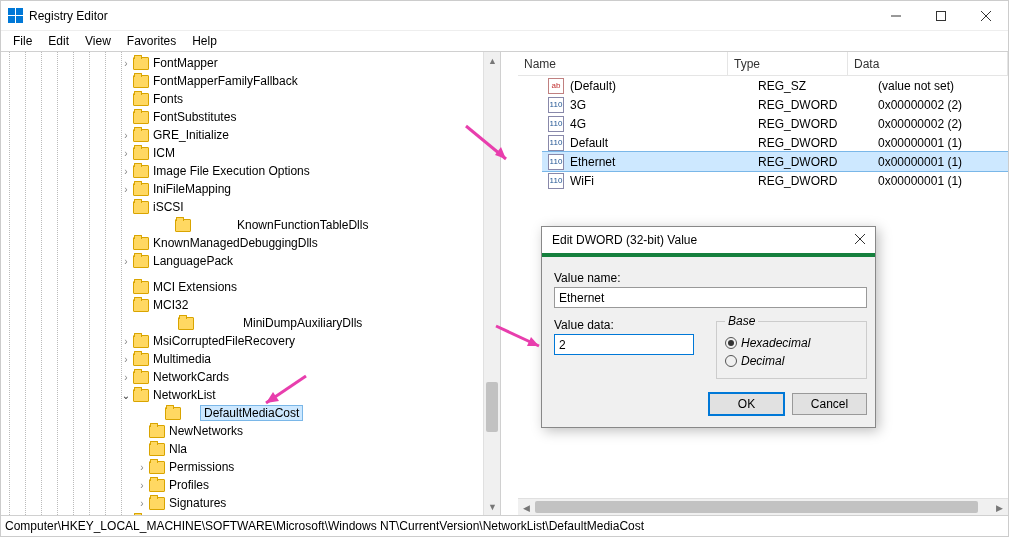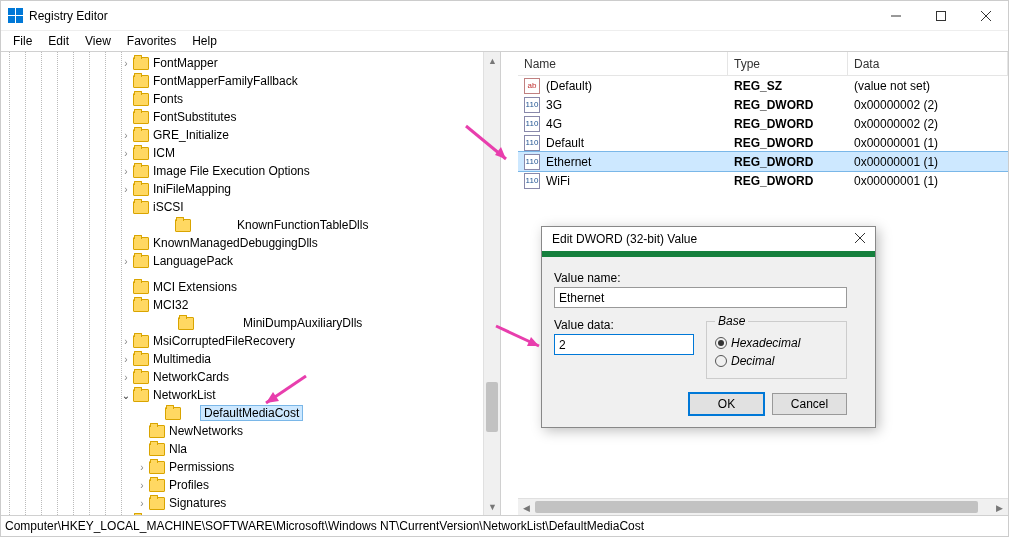--- a/index.html
+++ b/index.html
@@ -26,38 +26,38 @@
   .sel { background:#cde8ff; outline:1px solid #7ab7e8; }
   .scrollv{position:absolute;right:0;top:0;bottom:0;width:17px;background:#f0f0f0;border-left:1px solid #e0e0e0;}
   .thumbv{position:absolute;left:2px;right:2px;background:#c2c2c2;border-radius:2px;}
   .scrollh{height:17px;background:#f0f0f0;border-top:1px solid #e0e0e0;position:relative;}
   .thumbh{position:absolute;top:2px;bottom:2px;background:#c2c2c2;border-radius:2px;}
   .sarrow{position:absolute;color:#777;font-size:9px;width:17px;height:17px;display:flex;align-items:center;justify-content:center;}
   
   .lhead{ display:flex; height:24px; border-bottom:1px solid #e5e5e5; align-items:center; }
   .lhead div{ padding:0 6px; border-right:1px solid #e5e5e5; height:100%; display:flex; align-items:center; color:#333;}
   .col-name{flex:0 0 210px;} .col-type{flex:0 0 120px;} .col-data{flex:1;}
-  .rows{flex:1; position:relative; overflow:hidden;}
+  .rows{flex:1; position:relative; overflow:hidden;margin-left:24px;}
   .row{display:flex;height:19px;align-items:center;}
   .row.sel{background:#cde8ff;}
   .vicon{width:16px;height:16px;margin-left:6px;margin-right:4px;border:1px solid #88a; font-size:8px; display:flex;align-items:center;justify-content:center;color:#225593;background:#fff;}
   .vicon.sz{color:#c03030;border-color:#c08080;}
   .vtxt{flex:0 0 184px;padding:0 2px;white-space:nowrap;overflow:hidden;}
-  .row .t{flex:0 0 120px;padding:0 6px;font-weight:bold;} .row .d{flex:1;padding:0 6px;}
+  .row .t{flex:0 0 120px;padding:0 6px;} .row .d{flex:1;padding:0 6px;}
   
   .dialog{position:absolute;left:540px;top:225px;width:335px;background:#f0f0f0;border:1px solid #888;box-shadow:3px 3px 12px rgba(0,0,0,0.25);}
-  .dtitle{height:30px;background:#fff;display:flex;align-items:center;padding:4px 10px;border-bottom:6px solid #15803d;}
+  .dtitle{height:30px;background:#fff;display:flex;align-items:center;padding:4px 10px;border-bottom:4px solid #15803d;}
   .dtitle .dt{flex:1;}
-  .dbody{padding:10px 28px 12px 12px;}
+  .dbody{padding:10px 8px 12px 12px;}
   .lbl{margin:4px 0 2px 0;}
   .txt{width:100%;border:1px solid #999;background:#fff;padding:2px 4px;height:21px;}
   .fld{width:140px;border:1px solid #0078d7;background:#fff;padding:2px 4px;height:21px;}
   .group{border:1px solid #ccc;padding:6px 8px 8px 8px;font-style:italic;}
   .group legend{padding:0 3px;}
-  .drow{display:flex;gap:12px;align-items:flex-start;margin-top:6px;}
+  .drow{display:flex;gap:22px;align-items:flex-start;margin-top:6px;}
   .btns{display:flex;justify-content:flex-end;gap:8px;margin-top:14px;}
   .btn{width:75px;height:22px;border:1px solid #999;background:#e1e1e1;display:flex;align-items:center;justify-content:center;}
   .btn.def{border:1px solid #0078d7;outline:1px solid #0078d7;}
   .radio{display:flex;align-items:center;gap:4px;height:18px;}
   .rdot{width:12px;height:12px;border:1px solid #555;border-radius:50%;display:flex;align-items:center;justify-content:center;}
   .rdot.on::after{content:"";width:6px;height:6px;background:#333;border-radius:50%;}
   
   .annot{position:absolute;pointer-events:none;}
   .annot line{stroke:#e83ead;stroke-width:3;}
   .annot polygon{fill:#e83ead;}

